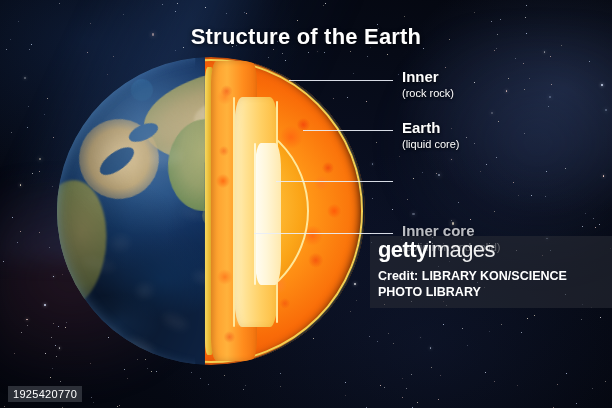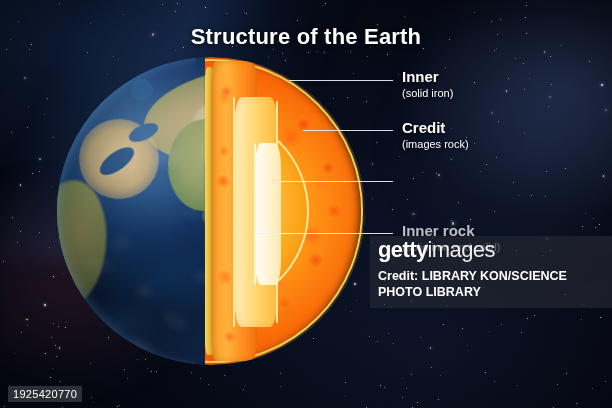--- a/index.html
+++ b/index.html
@@ -605,31 +605,31 @@
 
   <div class="leader" style="left:289px;top:80px;width:104px;"></div>
   <div class="leader" style="left:303px;top:130px;width:90px;"></div>
   <div class="leader" style="left:276px;top:181px;width:117px;"></div>
   <div class="leader" style="left:254px;top:233px;width:139px;"></div>
 
   <div class="title">Structure of the Earth</div>
 
   <div class="lab" style="left:402px;top:69px;">
     <span class="h">Inner</span>
-    <span class="s">(solid iron)</span>
+    <span class="s">(rock rock)</span>
   </div>
 
   <div class="lab" style="left:402px;top:120px;">
-    <span class="h">Credit</span>
-    <span class="s">(images rock)</span>
+    <span class="h">Earth</span>
+    <span class="s">(liquid core)</span>
   </div>
 
 
   <div class="lab dim" style="left:402px;top:223px;">
-    <span class="h">Inner rock</span>
+    <span class="h">Inner core</span>
     <span class="s">(solid iron and solid)</span>
   </div>
 
   <div class="wm">
     <div class="wm-logo"><b>getty</b><i>images</i></div>
     <div class="wm-credit">Credit: LIBRARY KON/SCIENCE PHOTO LIBRARY</div>
   </div>
 
   <div class="idbadge">1925420770</div>
 </div>

